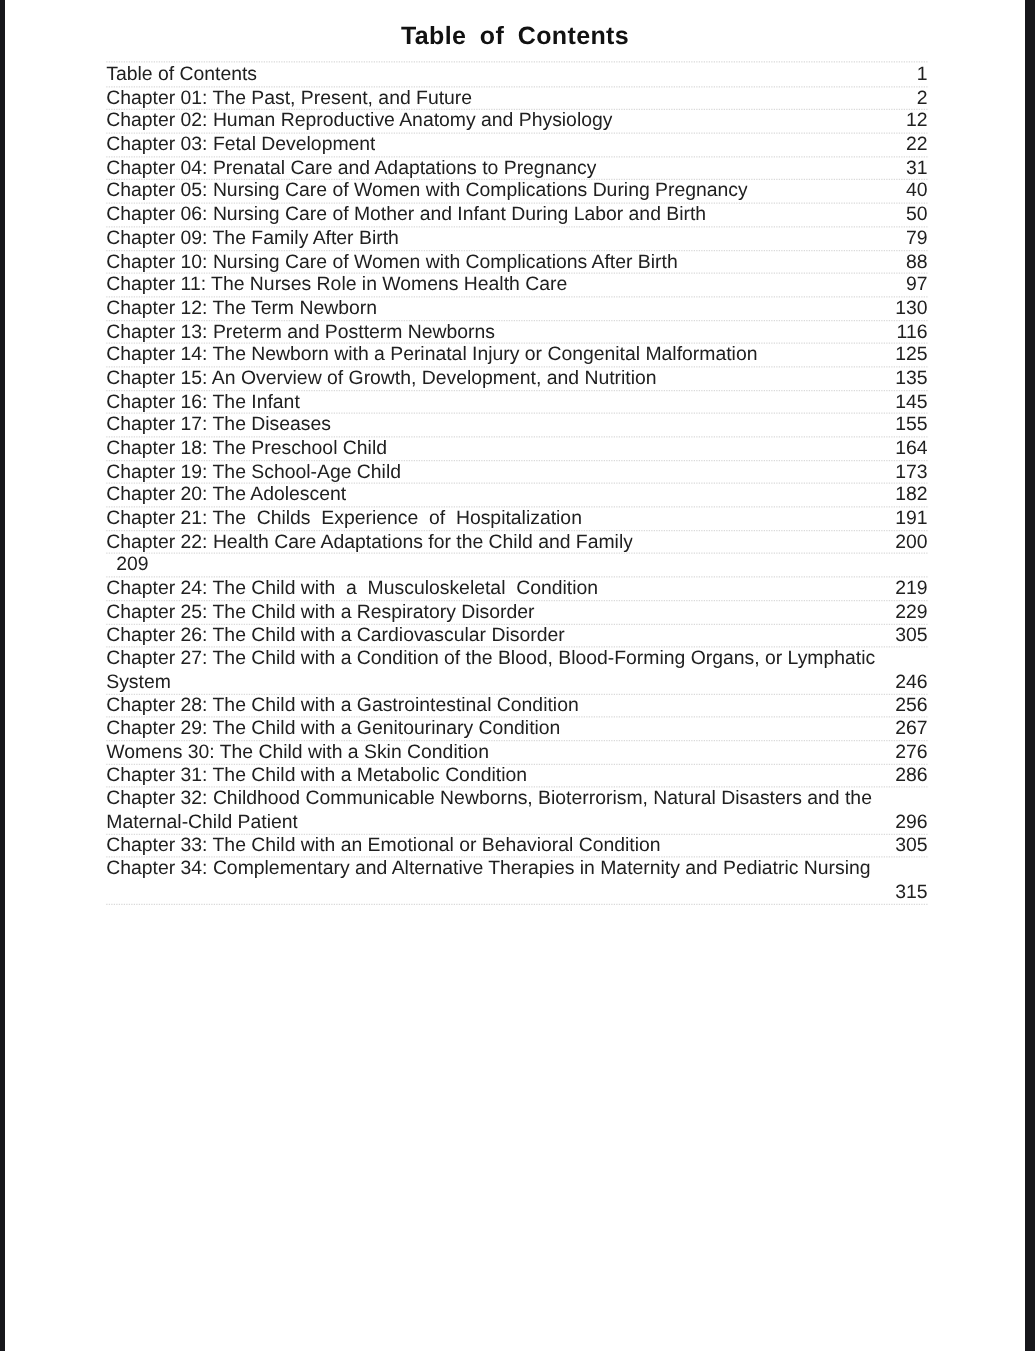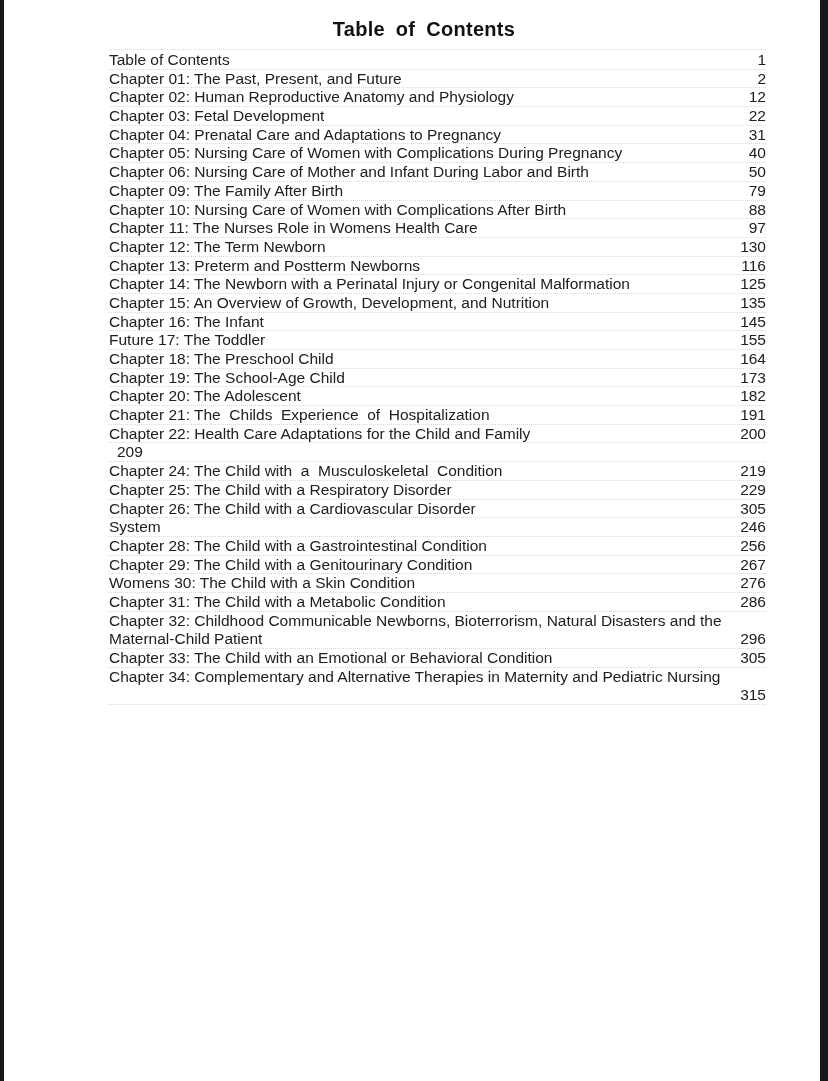--- a/index.html
+++ b/index.html
@@ -18,21 +18,20 @@
   }
   .edge{
     position:absolute;top:0;height:100%;
     background:var(--edge);
   }
   .edge-left{left:0;width:4px;}
   .edge-right{right:0;width:8px;}
   .page{
     position:absolute;left:4px;right:8px;top:0;bottom:0;
     background:var(--page-bg);
-    padding-left:24px;
   }
   .doc-title{
     margin-top:18px;
     text-align:center;
     font-size:20px;
     font-weight:bold;
     letter-spacing:0.3px;
     word-spacing:5px;
     color:#111;
   }
@@ -119,21 +118,21 @@
       </div>
       <div class="row">
         <span class="t">Chapter 15: An Overview of Growth, Development, and Nutrition</span>
         <span class="n">135</span>
       </div>
       <div class="row">
         <span class="t">Chapter 16: The Infant</span>
         <span class="n">145</span>
       </div>
       <div class="row">
-        <span class="t">Future 17: The Toddler</span>
+        <span class="t">Chapter 17: The Diseases</span>
         <span class="n">155</span>
       </div>
       <div class="row">
         <span class="t">Chapter 18: The Preschool Child</span>
         <span class="n">164</span>
       </div>
       <div class="row">
         <span class="t">Chapter 19: The School-Age Child</span>
         <span class="n">173</span>
       </div>
@@ -156,20 +155,23 @@
         <span class="t">Chapter 24: The Child with&nbsp; a&nbsp; Musculoskeletal&nbsp; Condition</span>
         <span class="n">219</span>
       </div>
       <div class="row">
         <span class="t">Chapter 25: The Child with a Respiratory Disorder</span>
         <span class="n">229</span>
       </div>
       <div class="row">
         <span class="t">Chapter 26: The Child with a Cardiovascular Disorder</span>
         <span class="n">305</span>
+      </div>
+      <div class="row cont">
+        <span class="t">Chapter 27: The Child with a Condition of the Blood, Blood-Forming Organs, or Lymphatic</span>
       </div>
       <div class="row">
         <span class="t">System</span>
         <span class="n">246</span>
       </div>
       <div class="row">
         <span class="t">Chapter 28: The Child with a Gastrointestinal Condition</span>
         <span class="n">256</span>
       </div>
       <div class="row">

